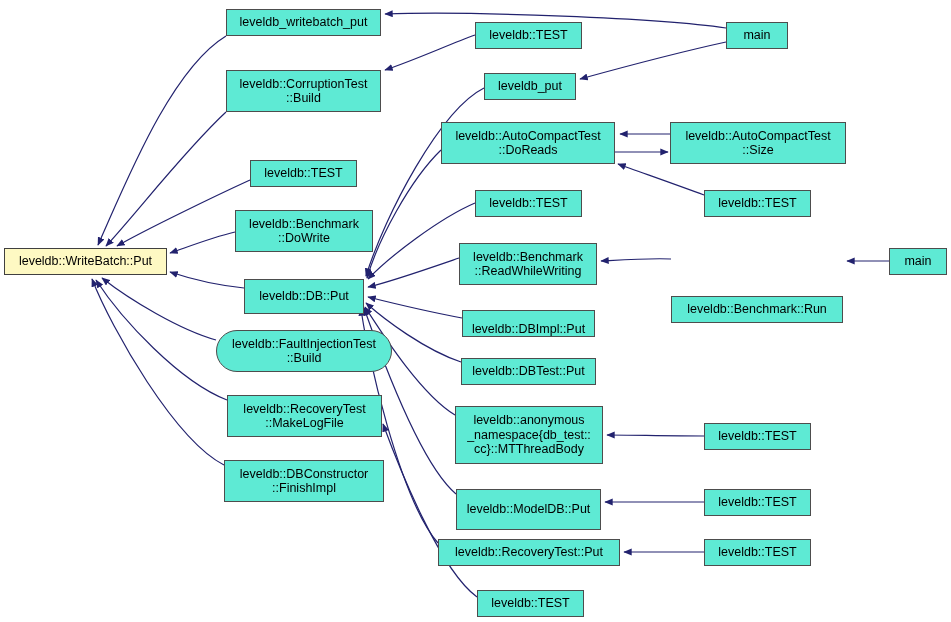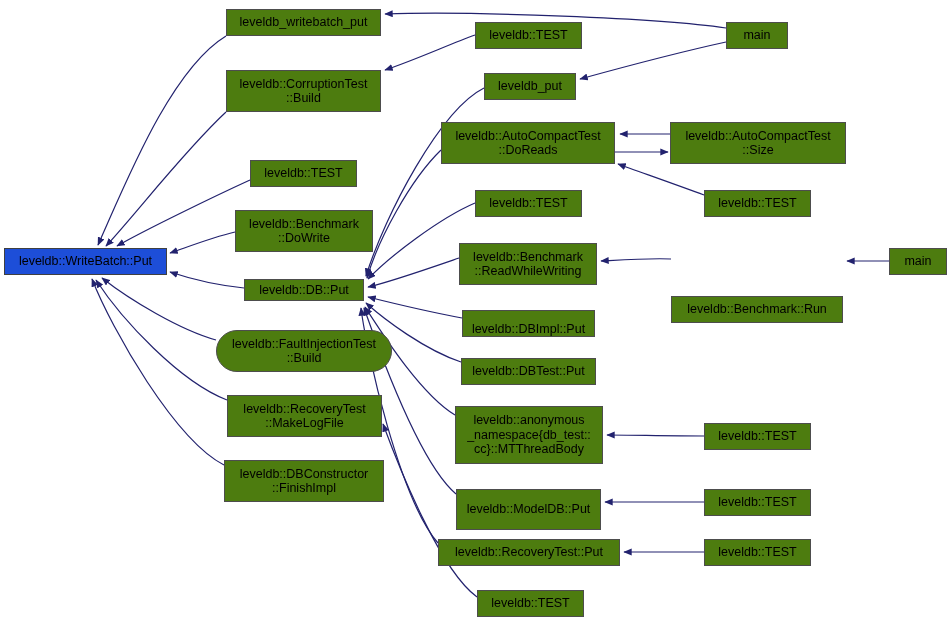--- a/index.html
+++ b/index.html
@@ -1,22 +1,22 @@
 <!DOCTYPE html>
 <html><head>
 <meta charset="utf-8">
 <style>
   html,body{margin:0;padding:0;background:#ffffff;}
   body{font-family:"Liberation Sans",sans-serif;}
   #canvas{position:relative;width:951px;height:622px;background:#ffffff;overflow:hidden;}
   #edges{position:absolute;left:0;top:0;width:951px;height:622px;}
-  .node{position:absolute;box-sizing:border-box;border:1px solid #4d4d4d;background:#4d7c0f;
+  .node{position:absolute;box-sizing:border-box;border:1px solid #4d4d4d;background:#5eead4;
         display:flex;align-items:center;justify-content:center;text-align:center;
         font-size:12.5px;line-height:14.5px;color:#000000;white-space:pre-line;}
-  .node.root{background:#1d4ed8;border-color:#404040;}
+  .node.root{background:#fef9c3;border-color:#404040;}
 </style>
 </head>
 <body>
 
 <div id="canvas">
   <svg id="edges" viewBox="0 0 951 622" xmlns="http://www.w3.org/2000/svg">
     <defs>
       <marker id="ah" viewBox="0 0 12 10" refX="11" refY="5" markerWidth="7" markerHeight="6" orient="auto-start-reverse" markerUnits="strokeWidth">
         <path d="M0,0 L12,5 L0,10 z" fill="#22226e"></path>
       </marker>
@@ -54,21 +54,21 @@
       </g>
   </svg>
   <div id="node-layer">
       <div class="node root" style="left: 4px; top: 248px; width: 163px; height: 27px;"><span>leveldb::WriteBatch::Put</span></div>
       <div class="node" style="left: 226px; top: 9px; width: 155px; height: 27px;"><span>leveldb_writebatch_put</span></div>
       <div class="node" style="left: 226px; top: 70px; width: 155px; height: 42px;"><span>leveldb::CorruptionTest
 ::Build</span></div>
       <div class="node" style="left: 250px; top: 160px; width: 107px; height: 27px;"><span>leveldb::TEST</span></div>
       <div class="node" style="left: 235px; top: 210px; width: 138px; height: 42px;"><span>leveldb::Benchmark
 ::DoWrite</span></div>
-      <div class="node" style="left: 244px; top: 279px; width: 120px; height: 22px;"><span>leveldb::DB::Put</span></div>
+      <div class="node" style="left: 244px; top: 279px; width: 120px; height: 35px;"><span>leveldb::DB::Put</span></div>
       <div class="node" style="left: 216px; top: 330px; width: 176px; height: 42px; border-radius: 21px;"><span>leveldb::FaultInjectionTest
 ::Build</span></div>
       <div class="node" style="left: 227px; top: 395px; width: 155px; height: 42px;"><span>leveldb::RecoveryTest
 ::MakeLogFile</span></div>
       <div class="node" style="left: 224px; top: 460px; width: 160px; height: 42px;"><span>leveldb::DBConstructor
 ::FinishImpl</span></div>
       <div class="node" style="left: 475px; top: 22px; width: 107px; height: 27px;"><span>leveldb::TEST</span></div>
       <div class="node" style="left: 484px; top: 73px; width: 92px; height: 27px;"><span>leveldb_put</span></div>
       <div class="node" style="left: 441px; top: 122px; width: 174px; height: 42px;"><span>leveldb::AutoCompactTest
 ::DoReads</span></div>

